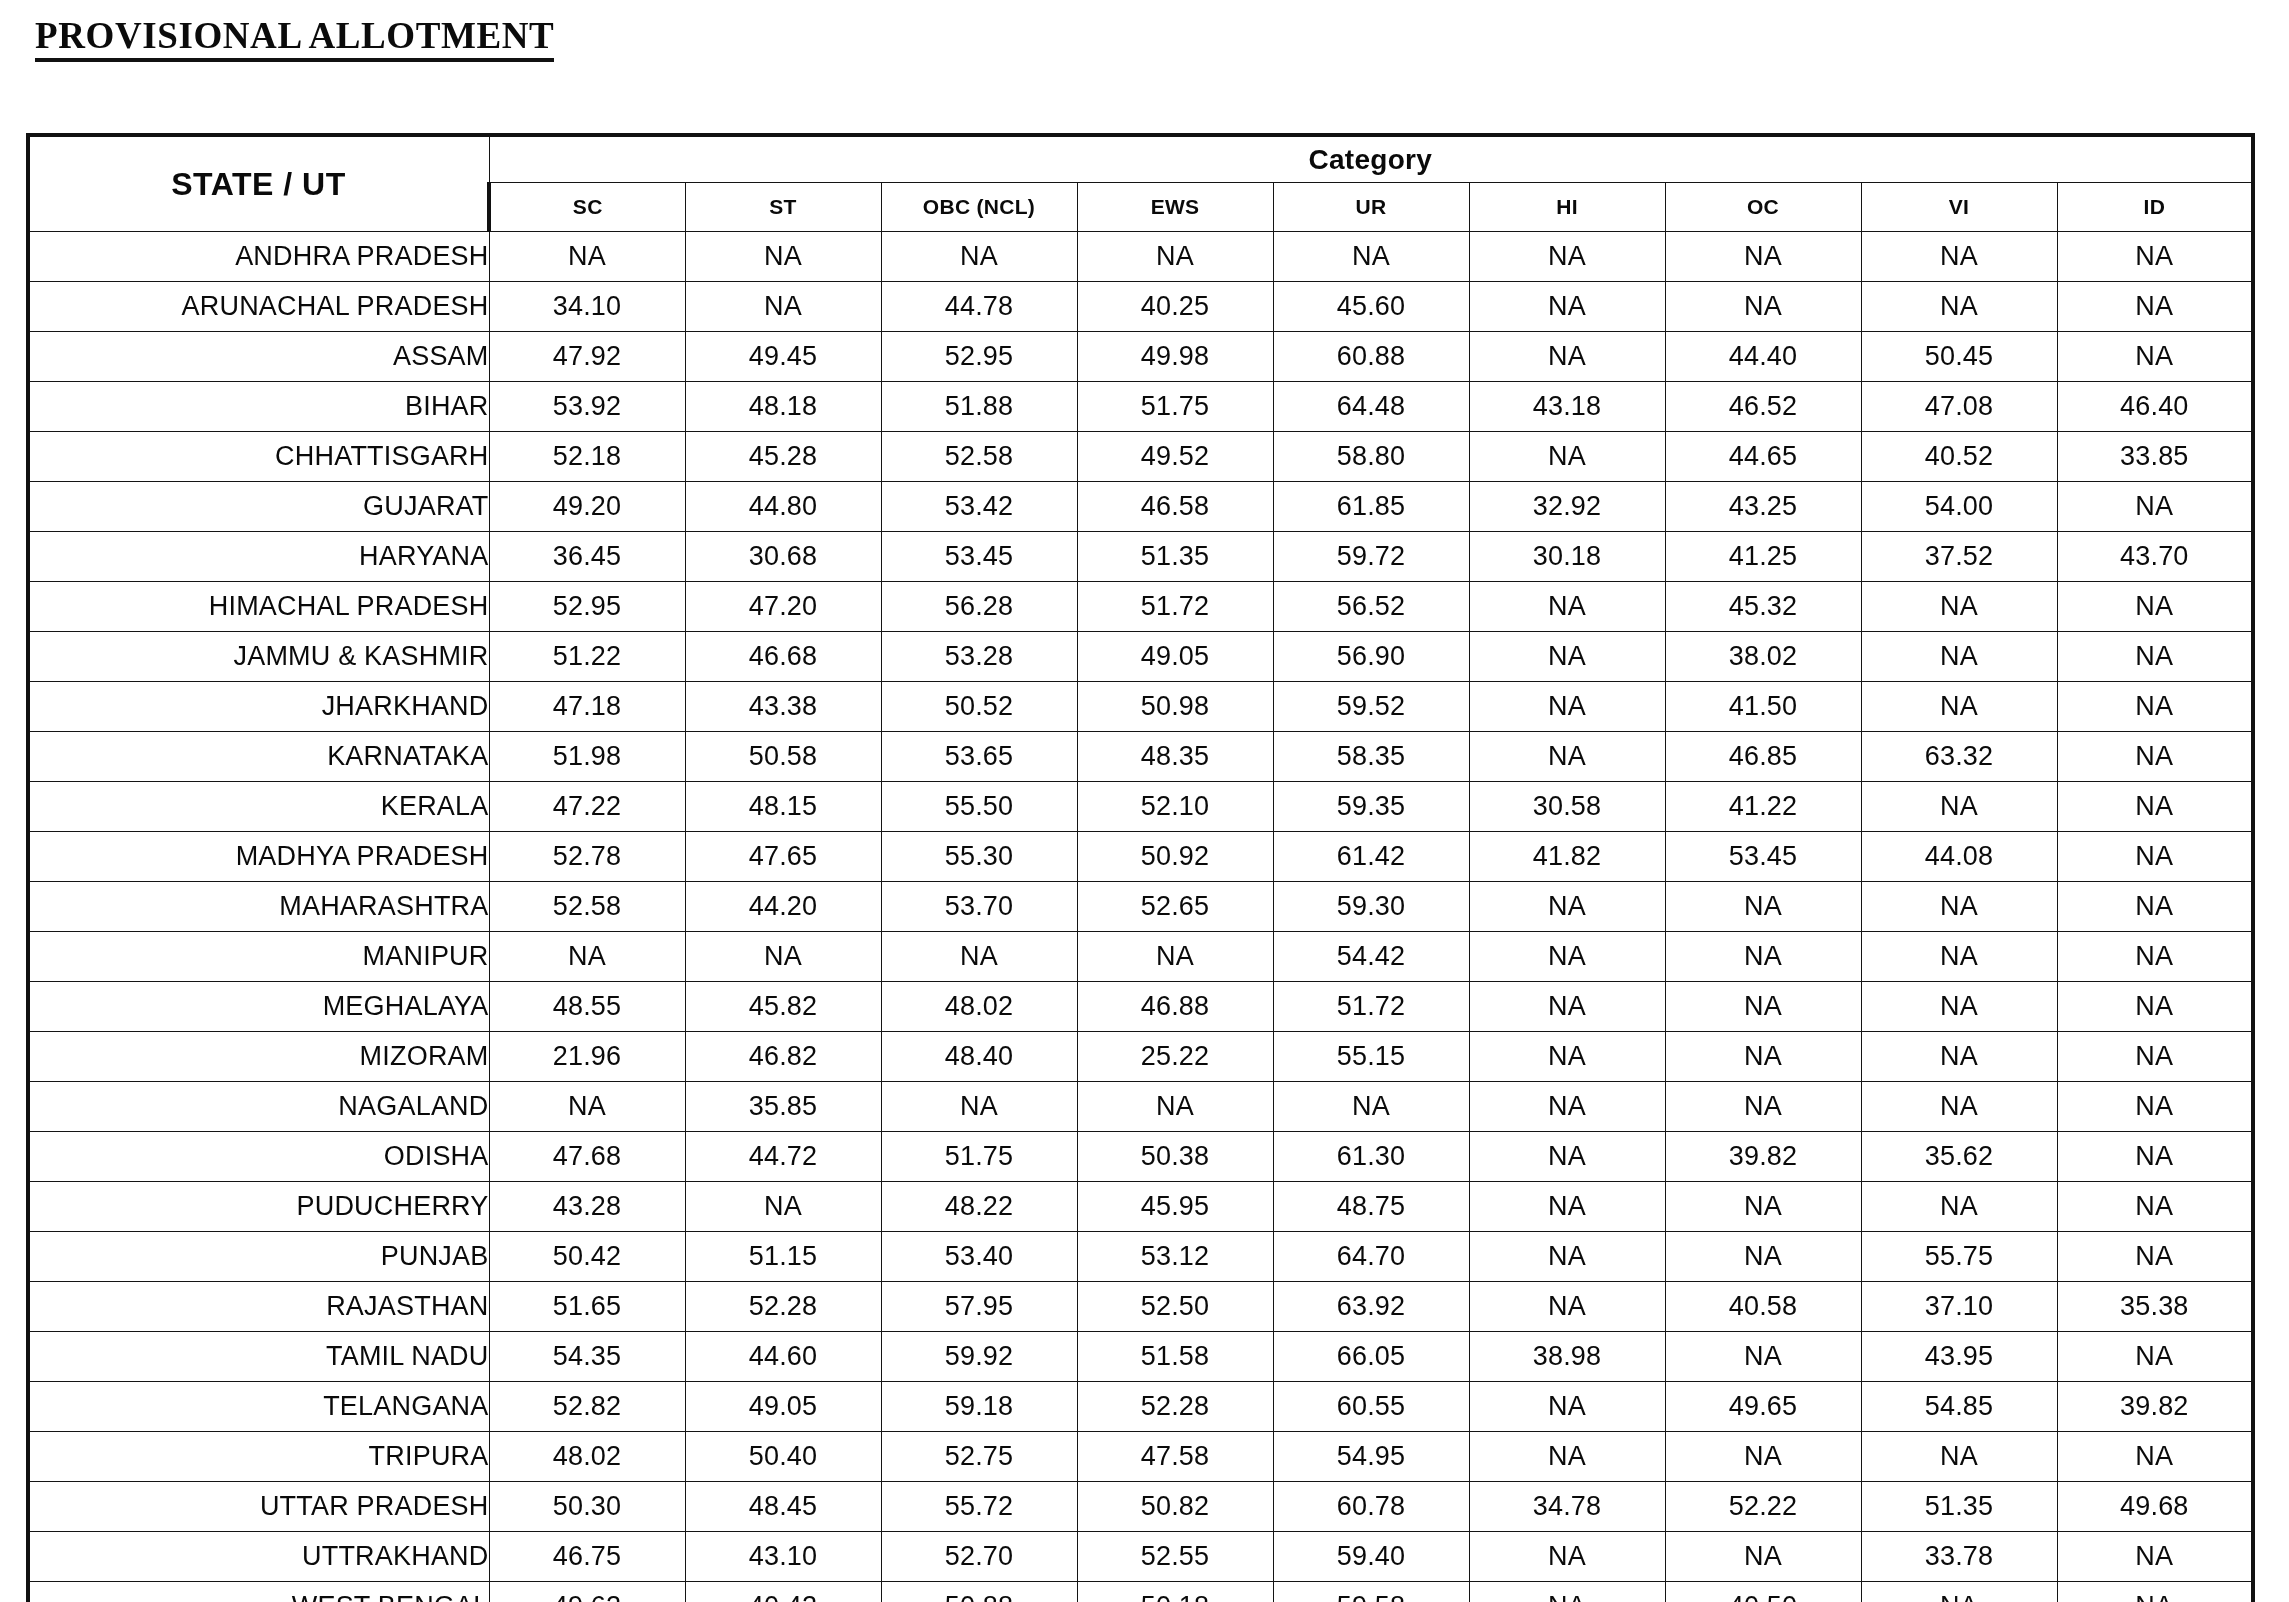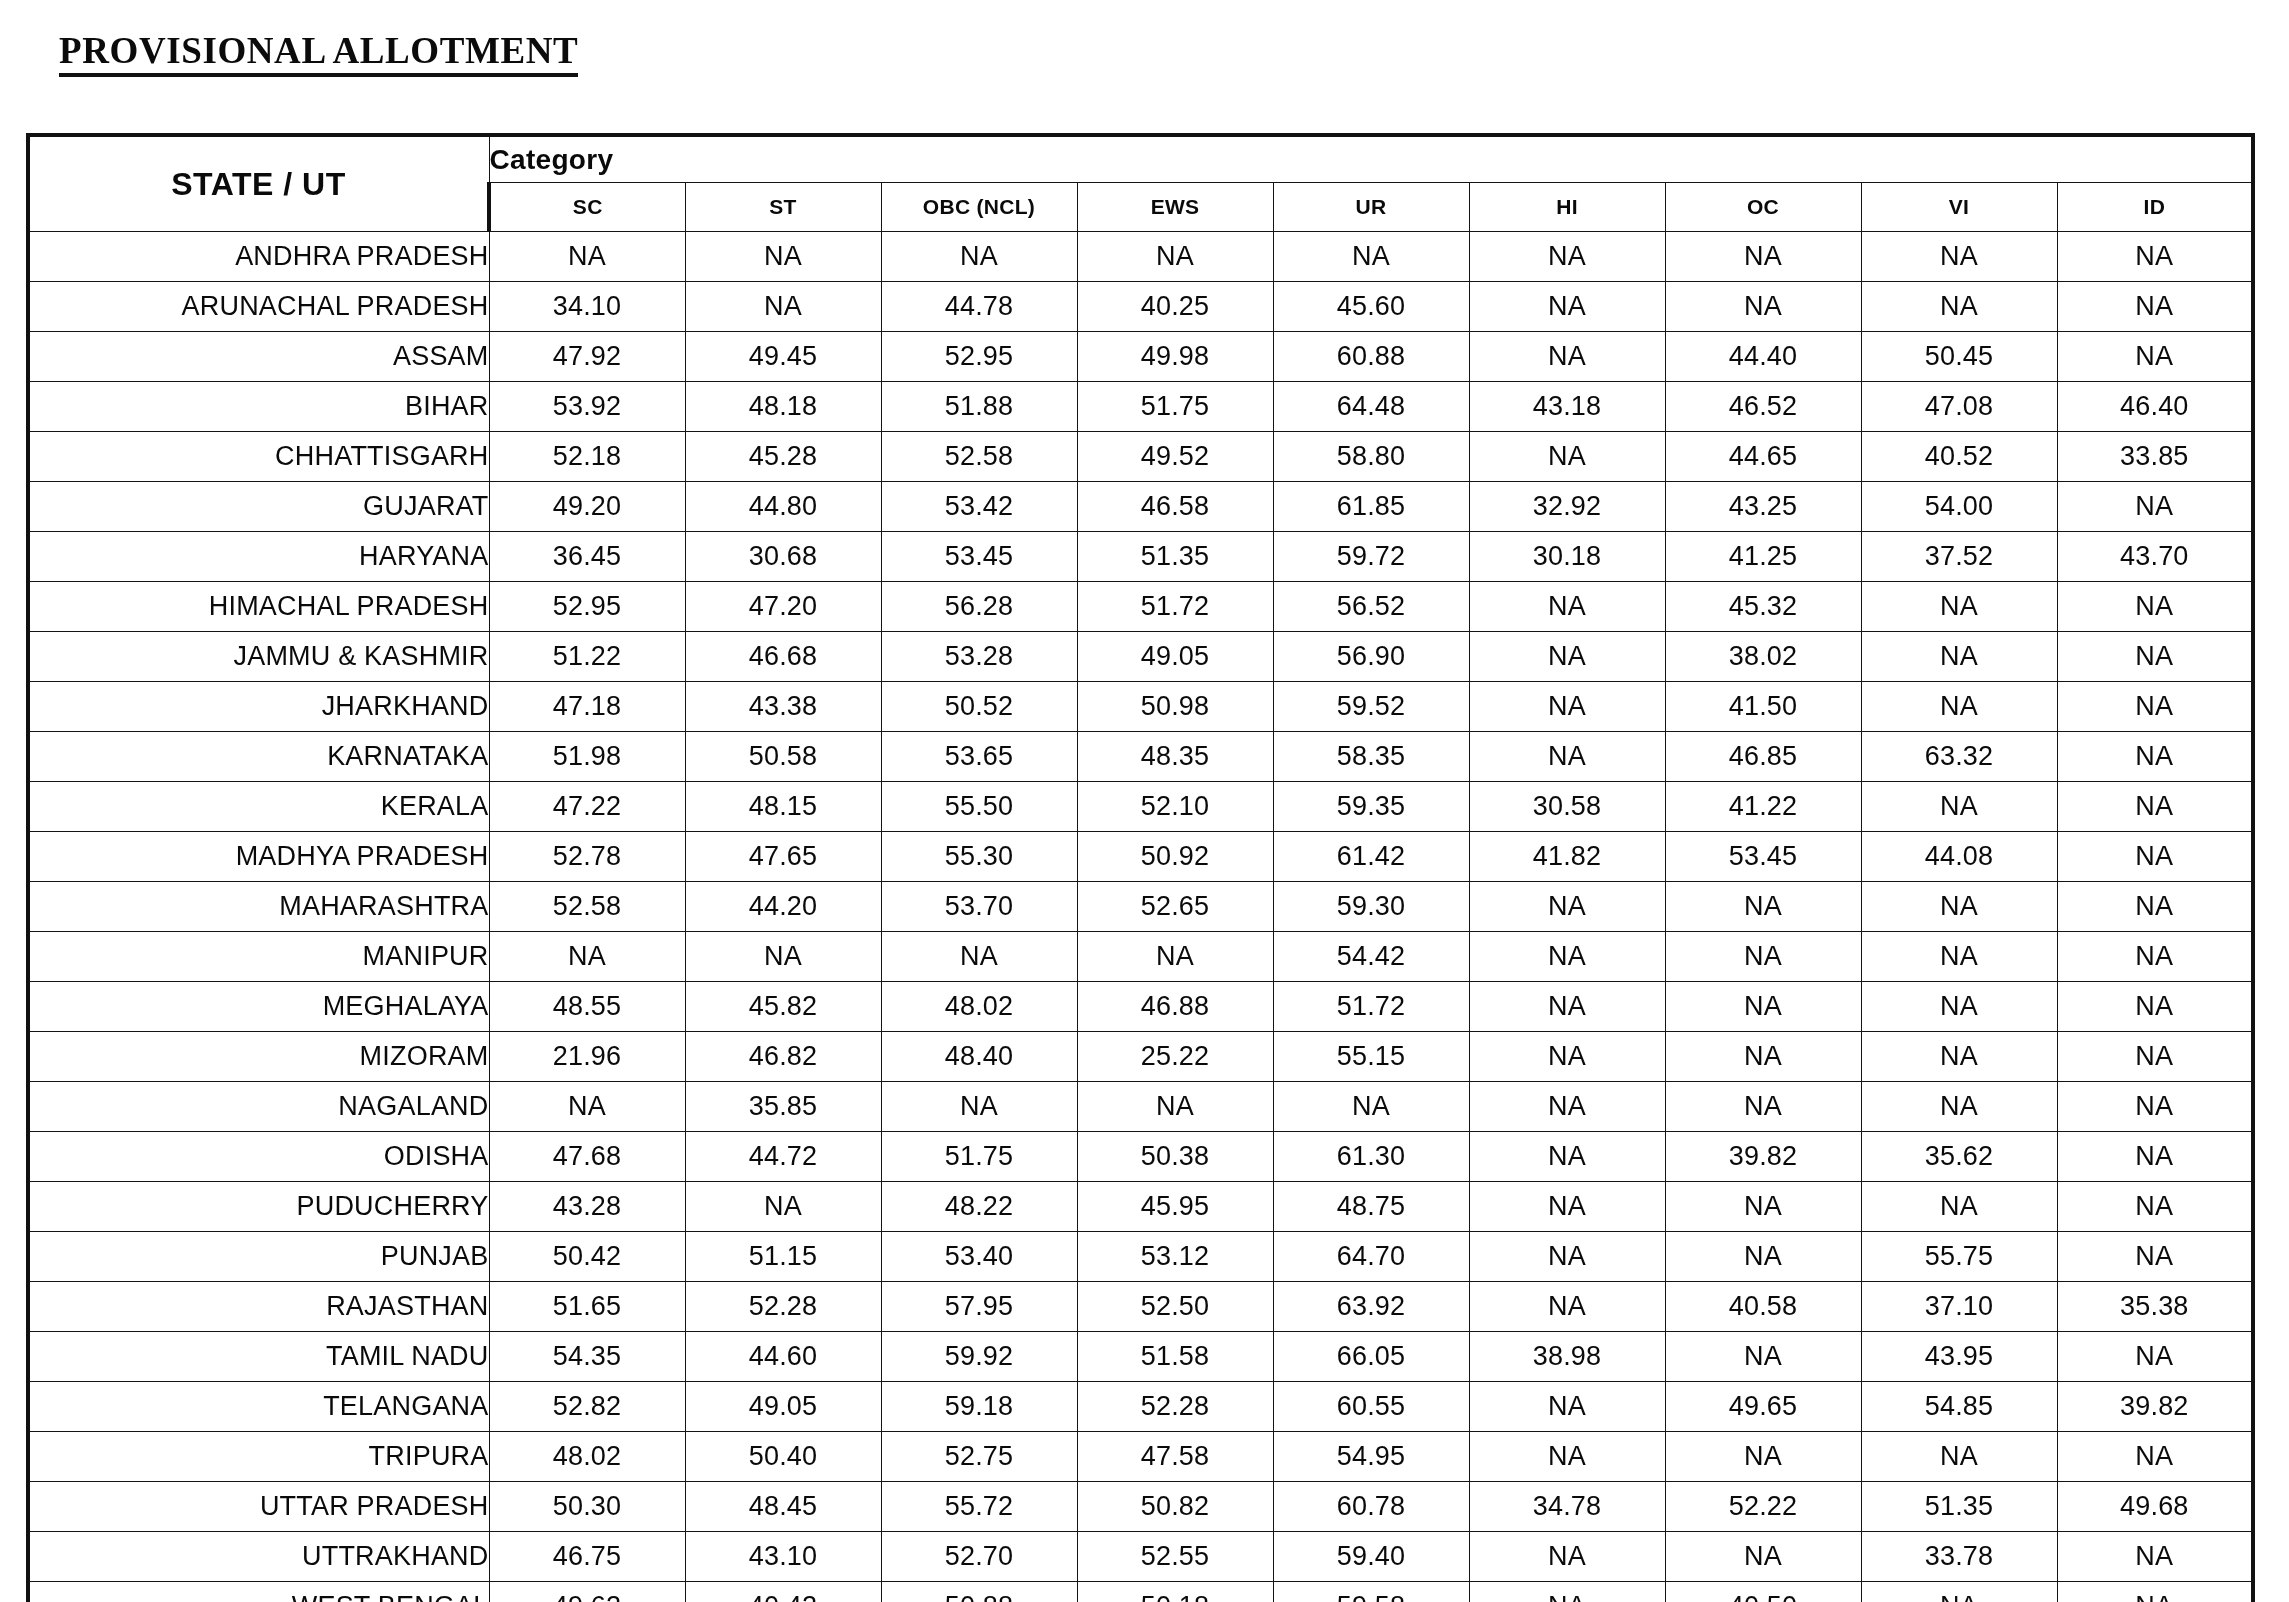--- a/index.html
+++ b/index.html
@@ -21,24 +21,23 @@
     width: 2289px;
     height: 1603px;
     overflow: hidden;
     background: #fff;
   }
 
   
   #title-wrap {
     position: absolute;
     left: 35px;
-    top: 30px;
+    top: 15px;
     width: 1113px;
     height: 56px;
-    margin-left: 24px;
   }
   #doc-title {
     display: inline-block;
     font-family: "Liberation Serif", "DejaVu Serif", serif;
     font-weight: bold;
     font-size: 37px;
     letter-spacing: 0.6px;
     color: #0b0b0b;
     line-height: 41px;
     border-bottom: 4.6px solid #111;
@@ -99,21 +98,21 @@
     font-weight: bold;
     text-align: center;
     vertical-align: middle;
     height: 93px;
     letter-spacing: 0.5px;
     font-stretch: condensed;
   }
   th.cat-group {
     font-size: 28px;
     font-weight: bold;
-    text-align: left;
+    text-align: center;
     vertical-align: middle;
     height: 45px;
     letter-spacing: 0.3px;
   }
   th.cat-head {
     font-size: 21px;
     font-weight: bold;
     text-align: center;
     vertical-align: middle;
     height: 48px;

